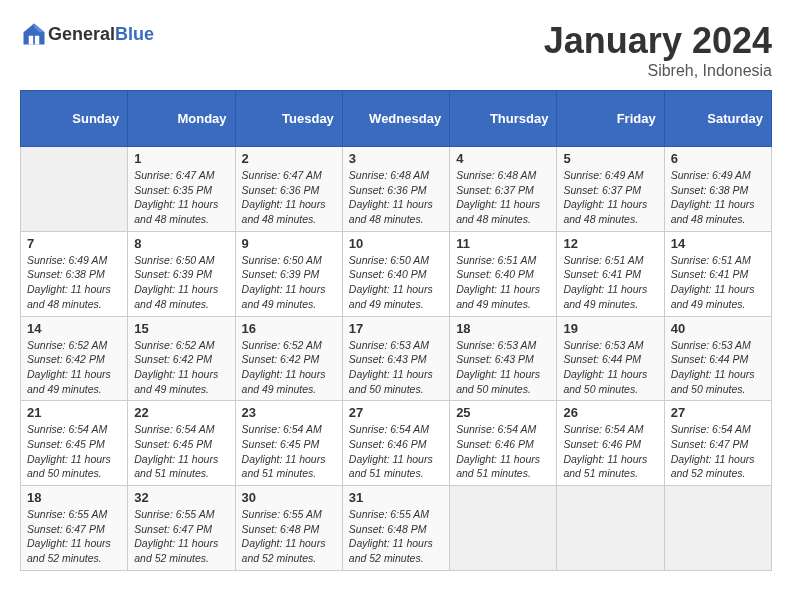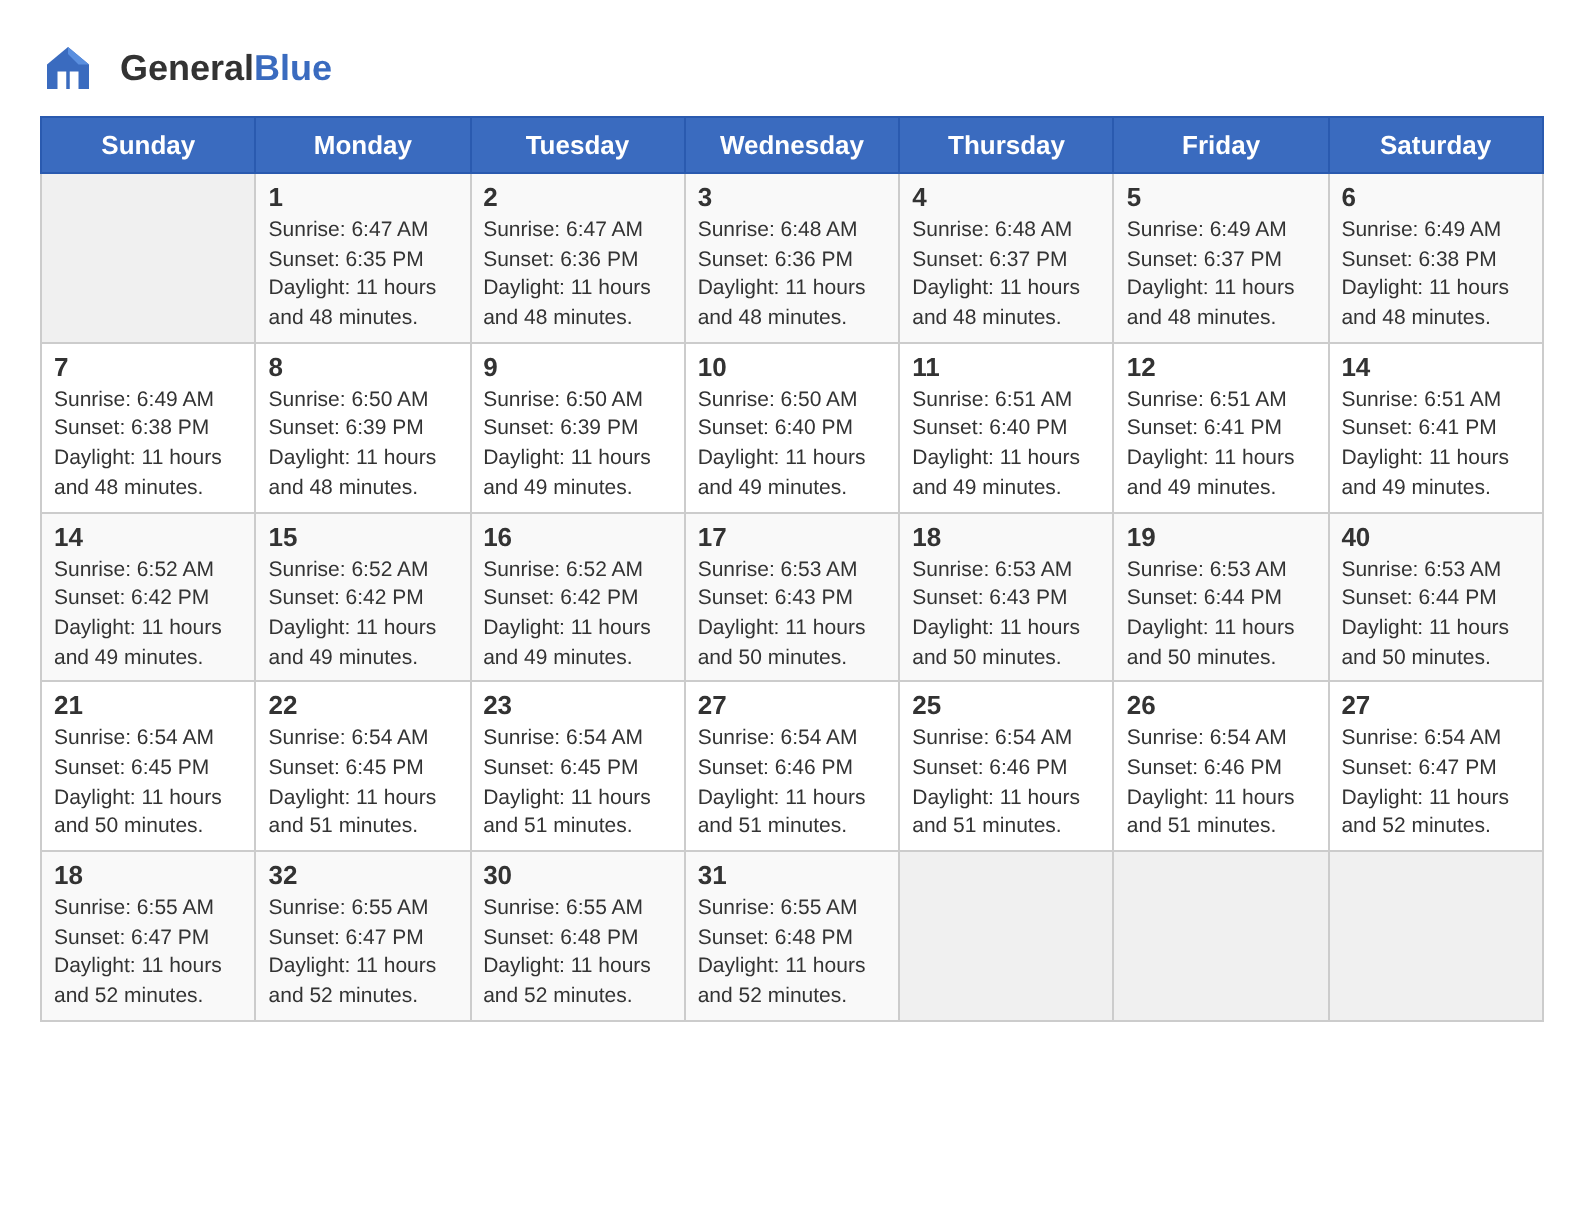--- a/index.html
+++ b/index.html
@@ -12,21 +12,21 @@
     }
     .header {
       display: flex;
       justify-content: space-between;
       align-items: flex-start;
       margin-bottom: 10px;
     }
     .logo {
       display: flex;
       align-items: center;
-      gap: 12px;
+      gap: 0;
     }
     .logo-text-general {
       font-size: 18px;
       font-weight: bold;
       color: #333;
     }
     .logo-text-blue {
       font-size: 18px;
       font-weight: bold;
       color: #3a6bbf;
@@ -48,22 +48,22 @@
       color: #555;
     }
     table {
       width: 100%;
       border-collapse: collapse;
       font-size: 11px;
     }
     thead tr th {
       background-color: #3a6bbf;
       color: #fff;
-      text-align: center;
-      padding: 6px 8px;
+      text-align: right;
+      padding: 20px 8px;
       font-size: 13px;
       font-weight: bold;
       border: 1px solid #2a5aaf;
     }
     tbody tr td {
       border: 1px solid #ccc;
       padding: 4px 6px;
       vertical-align: top;
       width: calc(100% / 7);
       min-height: 80px;
@@ -78,40 +78,45 @@
       font-size: 13px;
       font-weight: bold;
       color: #333;
       display: block;
       margin-bottom: 2px;
     }
     .day-info {
       color: #333;
       line-height: 1.4;
       font-size: 10.5px;
+      font-style: italic;
     }
     .empty-cell {
       background-color: #f0f0f0 !important;
     }
   </style>
 </head>
 <body>
 
 <div class="header">
   <div class="logo">
     <svg class="logo-icon" viewBox="0 0 32 32">
       <polygon points="16,4 28,14 28,28 4,28 4,14" fill="#3a6bbf"></polygon>
       <polygon points="16,4 28,14 22,14 16,8" fill="#5a8fdf"></polygon>
       <rect x="10" y="18" width="5" height="10" fill="#fff"></rect>
       <rect x="17" y="18" width="5" height="10" fill="#fff"></rect>
     </svg>
     <div>
       <span class="logo-text-general">General</span><span class="logo-text-blue">Blue</span>
     </div>
   </div>
+  <div class="title-block">
+    <div class="month-year">January 2024</div>
+    <div class="location">Sibreh, Indonesia</div>
+  </div>
 </div>
 
 <table>
   <thead>
     <tr>
     <th>Sunday</th>
         <th>Monday</th>
         <th>Tuesday</th>
         <th>Wednesday</th>
         <th>Thursday</th>

